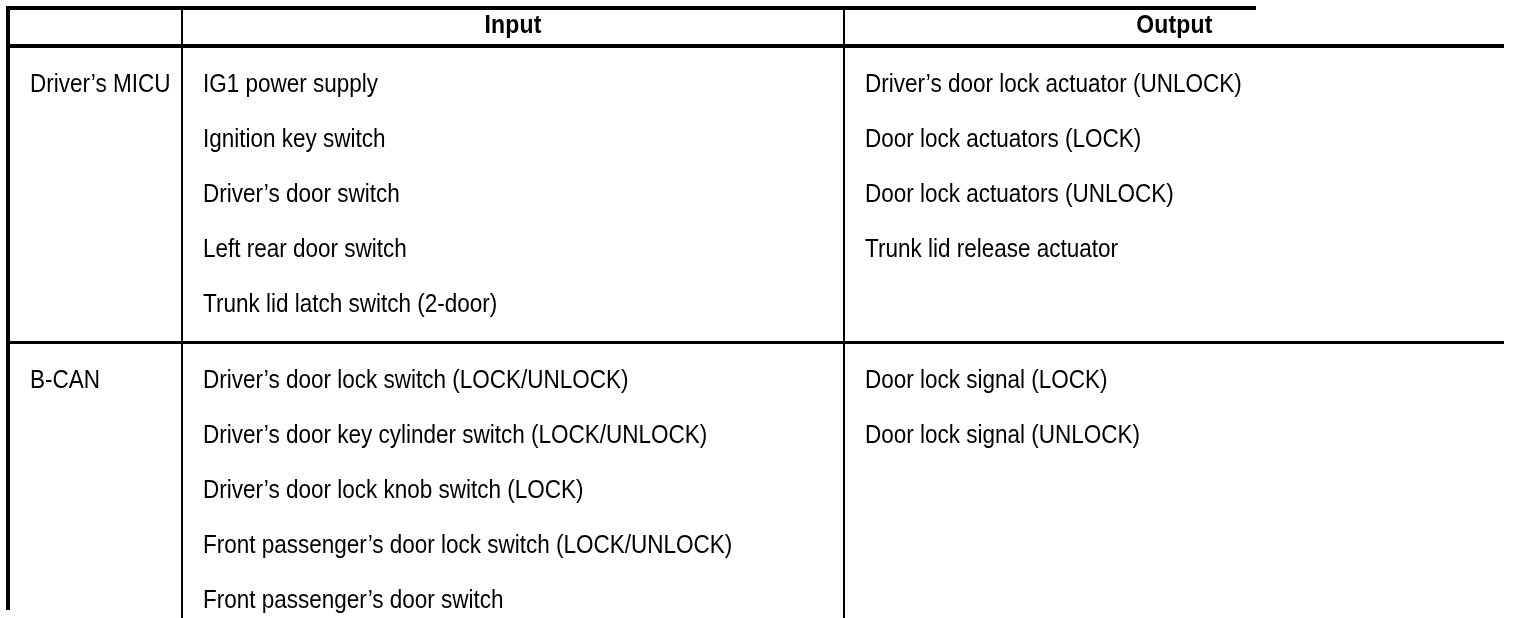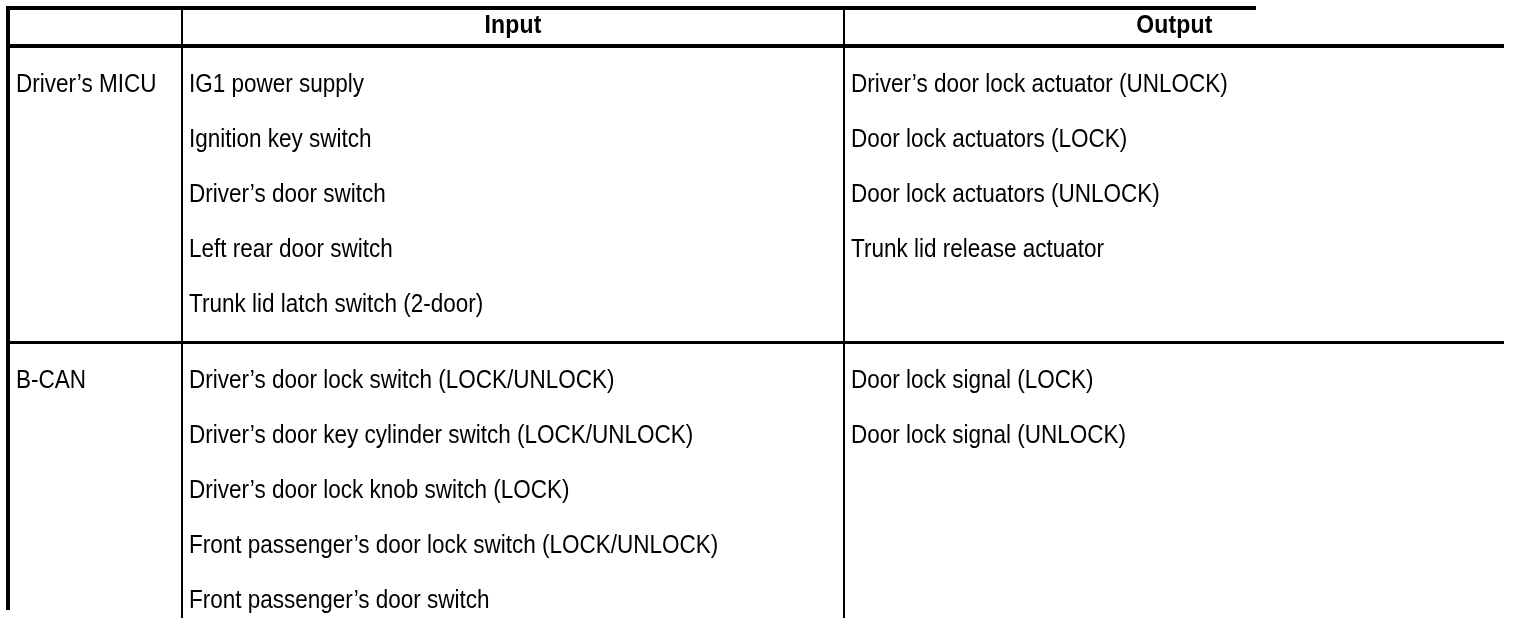--- a/index.html
+++ b/index.html
@@ -69,20 +69,21 @@
     text-align: center;
     vertical-align: middle;
     letter-spacing: 0.2px;
     transform: scaleX(0.92);
   }
 
   thead th.cell-system { text-align: left; }
 
   .cell-pad {
     padding: 8px 12px 10px 6px;
+    margin-left: 14px;
   }
 
   .txt-line {
     font-size: 25px;
     line-height: 55px;
     white-space: nowrap;
     transform: scaleX(0.90);
     transform-origin: left center;
     height: 55px;
   }

